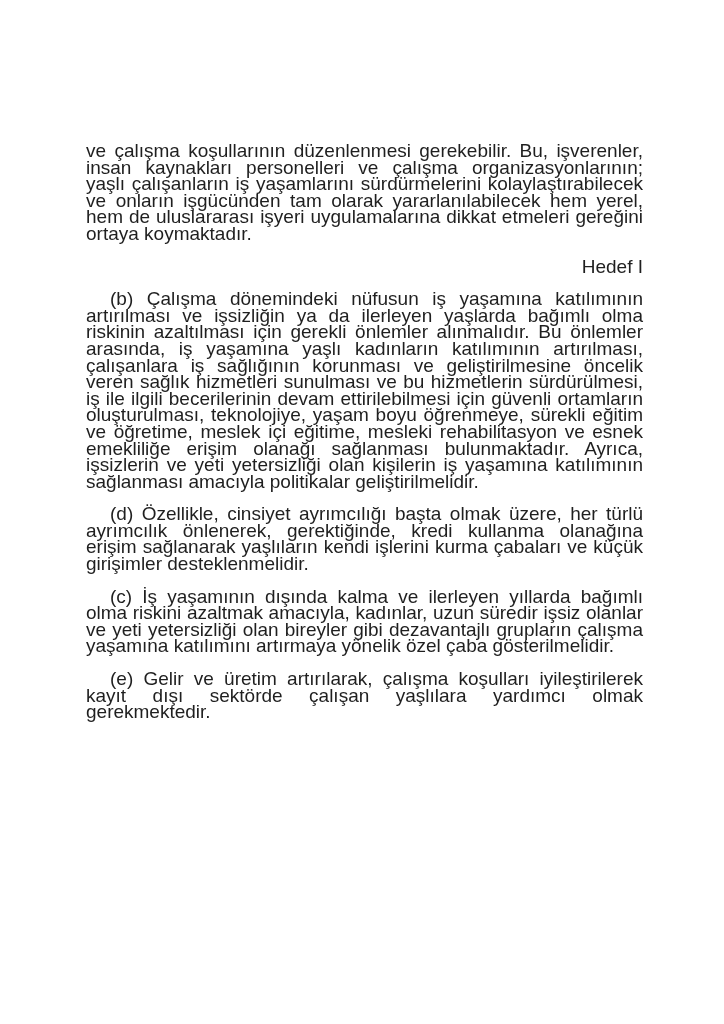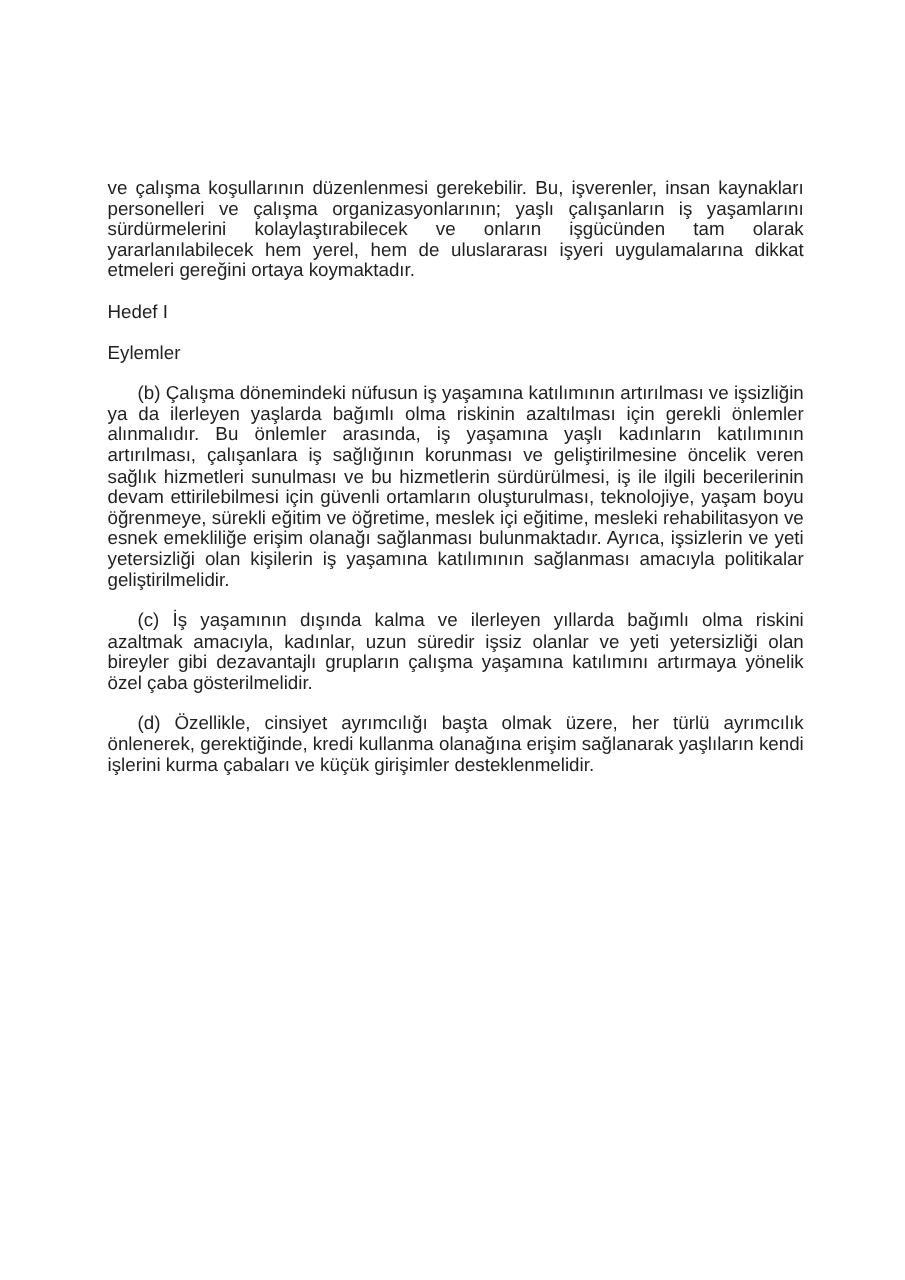--- a/index.html
+++ b/index.html
@@ -16,36 +16,36 @@
   }
   .content {
     position: absolute;
     left: 86px;
     top: 143px;
     width: 557px;
   }
   .para {
     margin: 0 0 16px 0;
     font-family: "Liberation Sans", sans-serif;
-    font-size: 15px;
+    font-size: 19px;
     line-height: 16.6px;
     color: #1f1f1f;
     -webkit-font-smoothing: antialiased;
   }
   .para.body { text-align: justify; }
-  .para.heading { text-align: left; }
+  .para.heading { text-align: right; }
   .indent-none  { text-indent: 0; }
   .indent-small { text-indent: 24px; }
   .indent-large { text-indent: 48px; }
 </style>
 </head>
 <body>
 
 <div class="page">
   <div class="content">
       <p class="para body indent-none">ve çalışma koşullarının düzenlenmesi gerekebilir. Bu, işverenler, insan kaynakları personelleri ve çalışma organizasyonlarının; yaşlı çalışanların iş yaşamlarını sürdürmelerini kolaylaştırabilecek ve onların işgücünden tam olarak yararlanılabilecek hem yerel, hem de uluslararası işyeri uygulamalarına dikkat etmeleri gereğini ortaya koymaktadır.</p>
       <p class="para heading indent-none">Hedef I</p>
-      <p class="para heading indent-none">Eylemler</p>
       <p class="para body indent-small">(b) Çalışma dönemindeki nüfusun iş yaşamına katılımının artırılması ve işsizliğin ya da ilerleyen yaşlarda bağımlı olma riskinin azaltılması için gerekli önlemler alınmalıdır. Bu önlemler arasında, iş yaşamına yaşlı kadınların katılımının artırılması, çalışanlara iş sağlığının korunması ve geliştirilmesine öncelik veren sağlık hizmetleri sunulması ve bu hizmetlerin sürdürülmesi, iş ile ilgili becerilerinin devam ettirilebilmesi için güvenli ortamların oluşturulması, teknolojiye, yaşam boyu öğrenmeye, sürekli eğitim ve öğretime, meslek içi eğitime, mesleki rehabilitasyon ve esnek emekliliğe erişim olanağı sağlanması bulunmaktadır. Ayrıca, işsizlerin ve yeti yetersizliği olan kişilerin iş yaşamına katılımının sağlanması amacıyla politikalar geliştirilmelidir.</p>
+      <p class="para body indent-small">(d) Özellikle, cinsiyet ayrımcılığı başta olmak üzere, her türlü ayrımcılık önlenerek, gerektiğinde, kredi kullanma olanağına erişim sağlanarak yaşlıların kendi işlerini kurma çabaları ve küçük girişimler desteklenmelidir.</p>
       <p class="para body indent-small">(c) İş yaşamının dışında kalma ve ilerleyen yıllarda bağımlı olma riskini azaltmak amacıyla, kadınlar, uzun süredir işsiz olanlar ve yeti yetersizliği olan bireyler gibi dezavantajlı grupların çalışma yaşamına katılımını artırmaya yönelik özel çaba gösterilmelidir.</p>
-      <p class="para body indent-small">(d) Özellikle, cinsiyet ayrımcılığı başta olmak üzere, her türlü ayrımcılık önlenerek, gerektiğinde, kredi kullanma olanağına erişim sağlanarak yaşlıların kendi işlerini kurma çabaları ve küçük girişimler desteklenmelidir.</p>
+      <p class="para body indent-small">(e) Gelir ve üretim artırılarak, çalışma koşulları iyileştirilerek kayıt dışı sektörde çalışan yaşlılara yardımcı olmak gerekmektedir.</p>
     </div>
 </div>
 
 </body></html>

